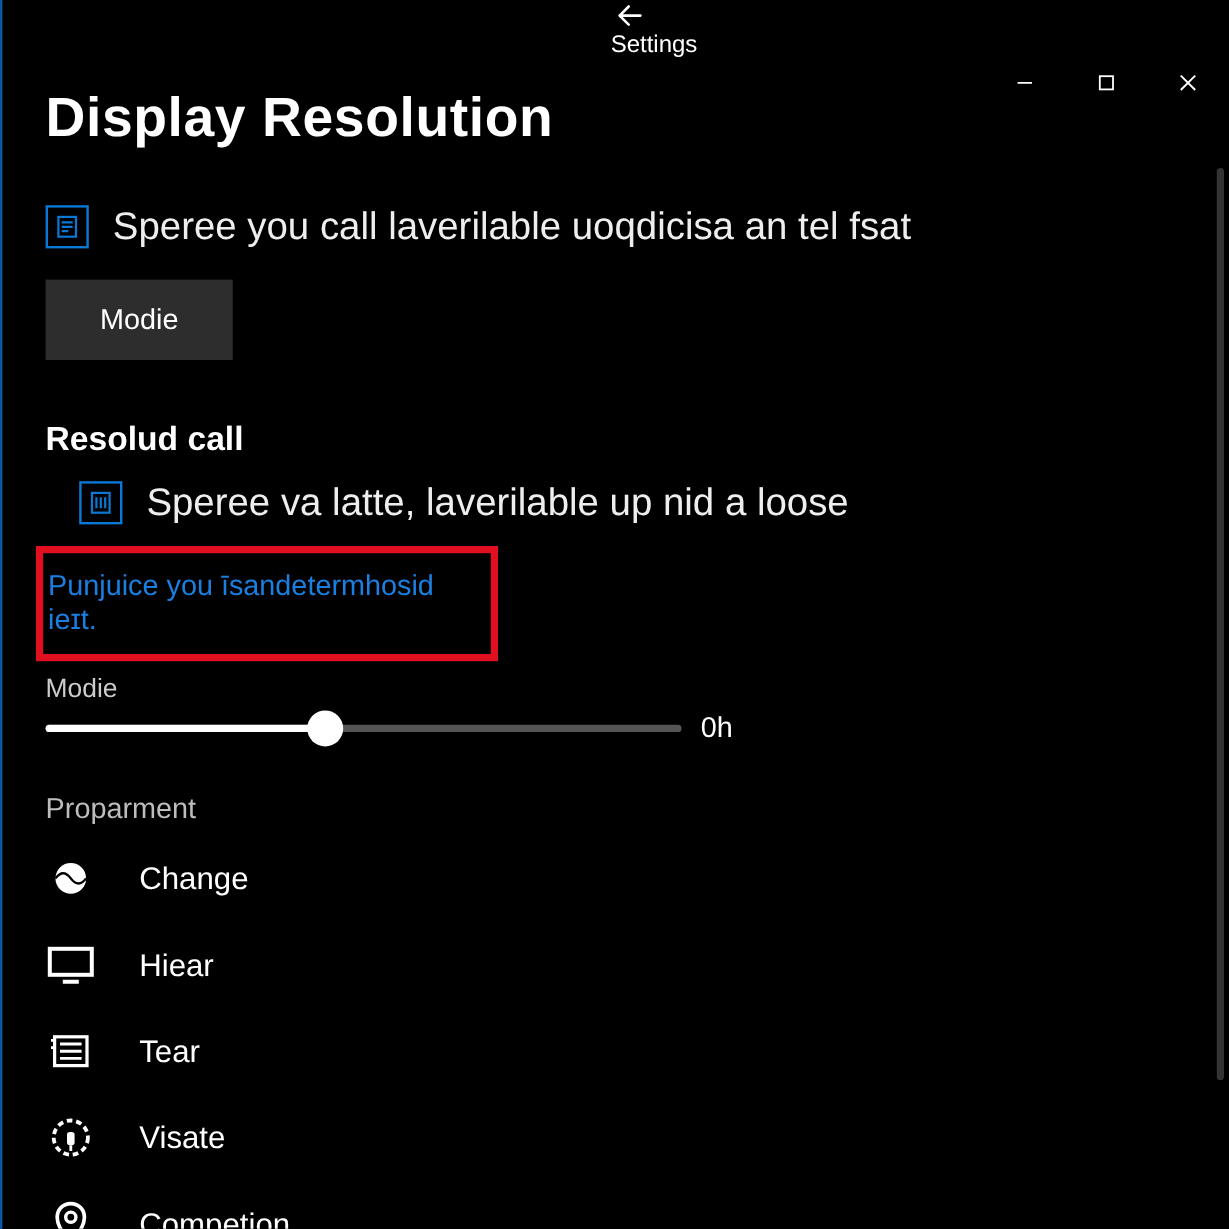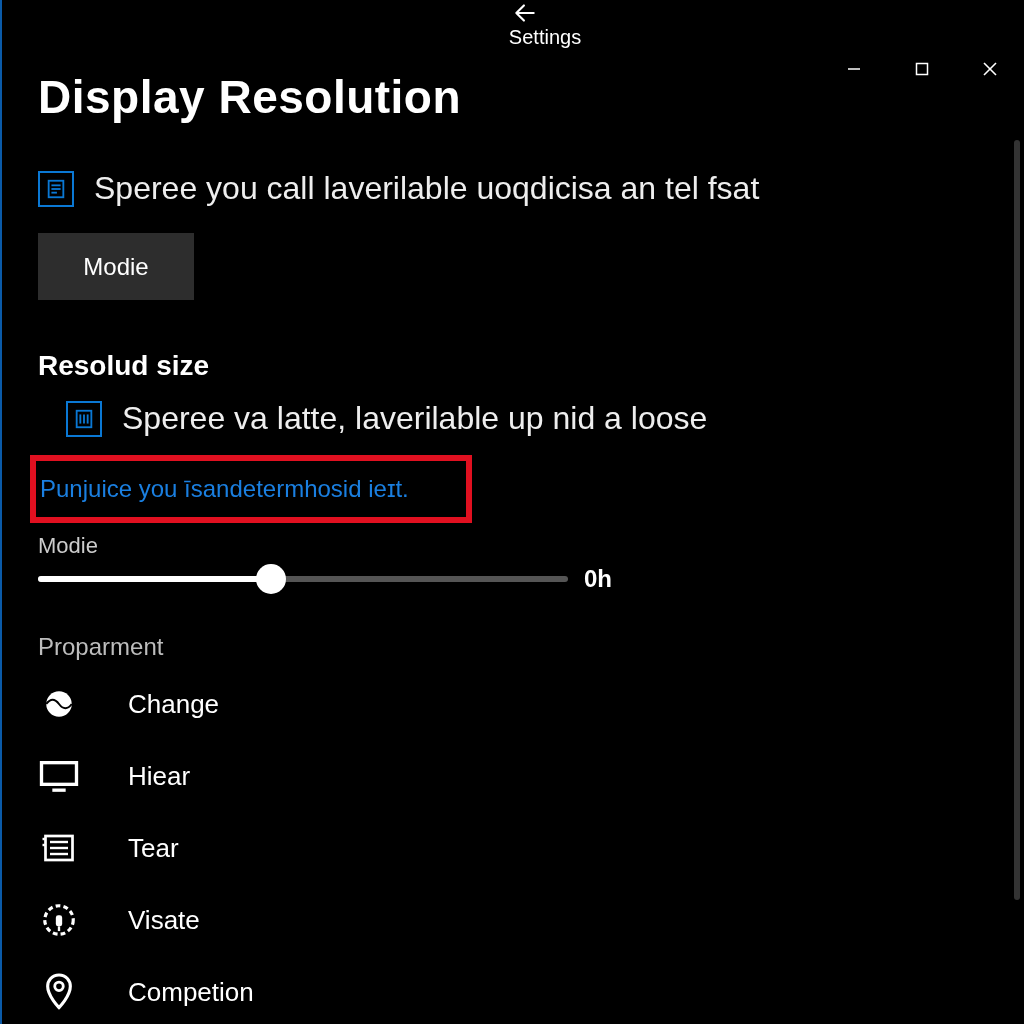--- a/index.html
+++ b/index.html
@@ -88,21 +88,21 @@
     font-size: 24px;
     cursor: pointer;
     text-align: center;
   }
 
   .highlight-box {
     border: 6px solid #e01020;
     padding: 14px 10px 14px 4px;
     margin-left: -8px;
     margin-bottom: 10px;
-    width: 442px;
+    width: 385px;
   }
   .highlight-box .link-text {
     color: #1a7fe0;
     font-size: 24px;
   }
 
   .slider-block { margin-top: 6px; margin-bottom: 40px; }
   .slider-label {
     font-size: 22px;
     color: #ccc;
@@ -125,31 +125,31 @@
   }
   .slider-thumb {
     position: absolute;
     left: 44%;
     top: 50%;
     width: 30px; height: 30px;
     background: #fff;
     border-radius: 50%;
     transform: translate(-50%, -50%);
   }
-  .slider-value { font-size: 24px; color: #fff; font-weight: bold; }
+  .slider-value { font-size: 24px; color: #fff; }
 
   .sub-heading {
     font-size: 24px;
     color: #bdbdbd;
     margin-bottom: 22px;
   }
 
   .option-list { display: flex; flex-direction: column; gap: 30px; }
   .option-item {
-    display: flex; align-items: center; gap: 48px;
+    display: flex; align-items: center; gap: 36px;
     cursor: pointer;
   }
   .option-item .label {
     font-size: 26px;
   }
   .opticon {
     width: 42px; height: 42px;
     display: flex; align-items: center; justify-content: center;
     flex-shrink: 0;
   }
@@ -209,21 +209,21 @@
         <line x1="7" y1="12" x2="17" y2="12" stroke="#0a78d4" stroke-width="2"></line>
         <line x1="7" y1="16" x2="13" y2="16" stroke="#0a78d4" stroke-width="2"></line>
       </svg>
     </div>
     <div class="info-text">Speree you call laverilable uoqdicisa an tel fsat</div>
   </div>
   <div class="button-row">
     <button class="btn">Modie</button>
   </div>
 
-  <h2 class="section-heading">Resolud size</h2>
+  <h2 class="section-heading">Resolud call</h2>
   <div class="info-row" style="margin-bottom:18px;margin-left:28px;">
     <div class="info-icon">
       <svg width="22" height="22" viewBox="0 0 24 24">
         <rect x="4" y="3" width="16" height="18" stroke="#0a78d4" stroke-width="2" fill="none"></rect>
         <line x1="8" y1="7" x2="8" y2="17" stroke="#0a78d4" stroke-width="2"></line>
         <line x1="12" y1="7" x2="12" y2="17" stroke="#0a78d4" stroke-width="2"></line>
         <line x1="16" y1="7" x2="16" y2="17" stroke="#0a78d4" stroke-width="2"></line>
       </svg>
     </div>
     <div class="info-text">Speree va latte, laverilable up nid a loose</div>

